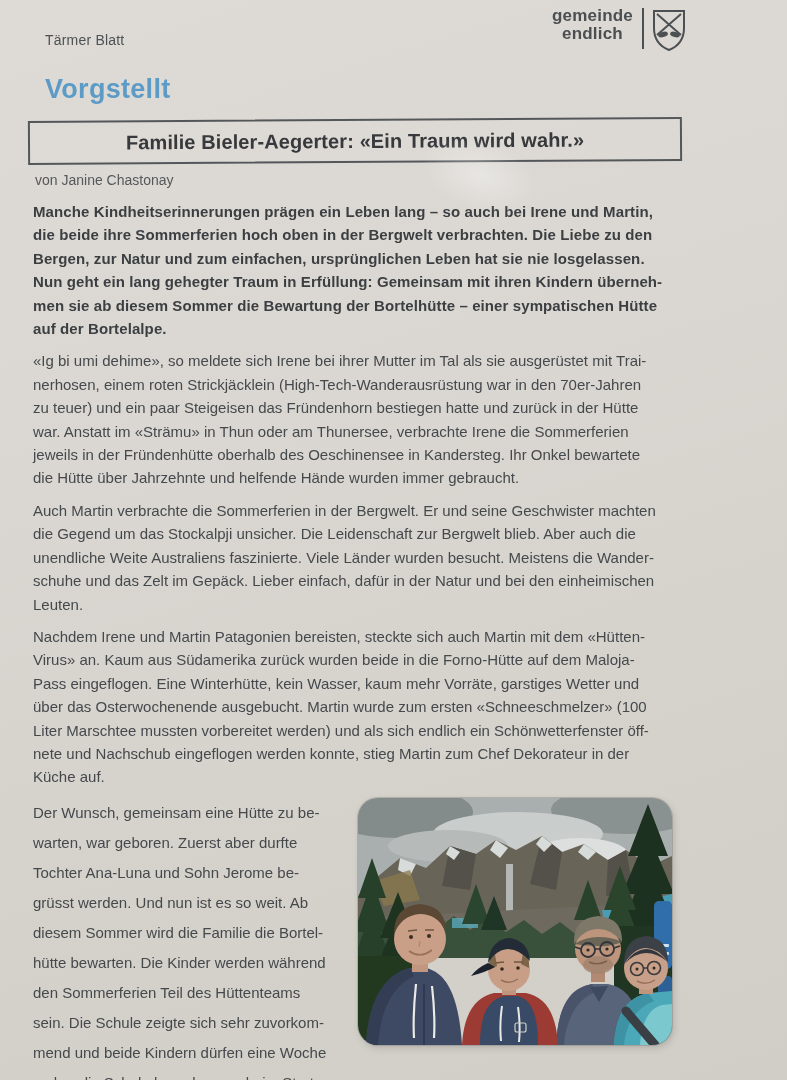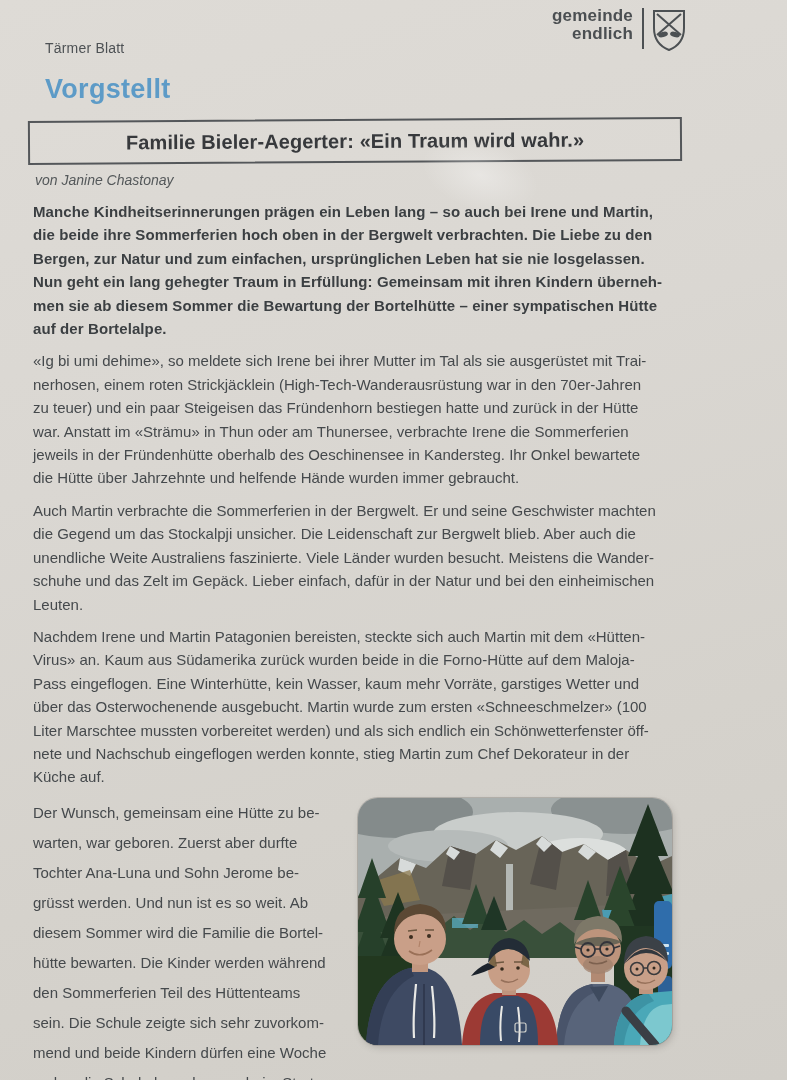--- a/index.html
+++ b/index.html
@@ -3,36 +3,36 @@
 <meta charset="utf-8">
 <style>
   html,body{margin:0;padding:0;}
   body{width:787px;height:1080px;overflow:hidden;font-family:"Liberation Sans",sans-serif;}
   .page{position:relative;width:787px;height:1080px;
     background:linear-gradient(163deg,#dedbd6 0%,#dad7d2 38%,#d5d2cc 70%,#d1cec8 100%);}
   .page::after{content:"";position:absolute;left:420px;top:140px;width:120px;height:70px;
     background:radial-gradient(closest-side,rgba(255,255,255,.35),rgba(255,255,255,0));
     transform:rotate(18deg);pointer-events:none;}
 
-  .masthead{position:absolute;left:45px;top:40px;font-size:14px;color:#4d5154;letter-spacing:.2px;}
+  .masthead{position:absolute;left:45px;top:32px;font-size:14px;color:#4d5154;letter-spacing:.2px;}
 
   .logo{position:absolute;top:7px;right:100px;display:flex;align-items:flex-start;}
-  .logo-text{text-align:right;font-size:17px;font-weight:700;color:#4b4f52;line-height:18px;letter-spacing:.2px;}
+  .logo-text{text-align:center;font-size:17px;font-weight:700;color:#4b4f52;line-height:18px;letter-spacing:.2px;}
   .logo-divider{width:2px;height:41px;background:#4c5053;margin:1px 7px 0 9px;}
   .crest{margin-top:1px;}
 
   .section-heading{position:absolute;left:37px;top:66px;margin:8px;font-size:27px;font-weight:700;
     color:#5d9bc7;letter-spacing:.3px;}
 
   .title-box{position:absolute;left:28px;top:119px;width:650px;height:40px;
     border:2px solid #54575a;display:flex;align-items:center;justify-content:center;
     transform:rotate(-.35deg);background:rgba(255,255,255,.04);}
   .title-box span{font-size:20px;font-weight:700;color:#37393c;letter-spacing:.1px;}
 
-  .byline{position:absolute;left:35px;top:172px;font-size:14px;font-style:italic;color:#54585a;}
+  .byline{position:absolute;left:35px;top:172px;font-size:14px;color:#54585a;}
 
   .content{position:absolute;left:33px;top:200px;width:724px;}
   .para{margin:0 0 9px 0;font-size:15px;line-height:23.4px;color:#45494c;white-space:pre-line;}
   .para.lead{font-weight:700;color:#3b3f42;letter-spacing:.1px;}
 
   .photo-row{display:flex;width:639px;align-items:flex-start;}
   .para5{flex:0 0 314px;width:314px;line-height:30px;margin:0;}
   .photo{margin-left:auto;width:314px;height:247px;border-radius:20px;overflow:hidden;
     box-shadow:0 0 0 1px rgba(120,118,112,.35), 2px 3px 6px rgba(90,88,82,.25);flex:0 0 auto;}
   .photo svg{display:block;}

